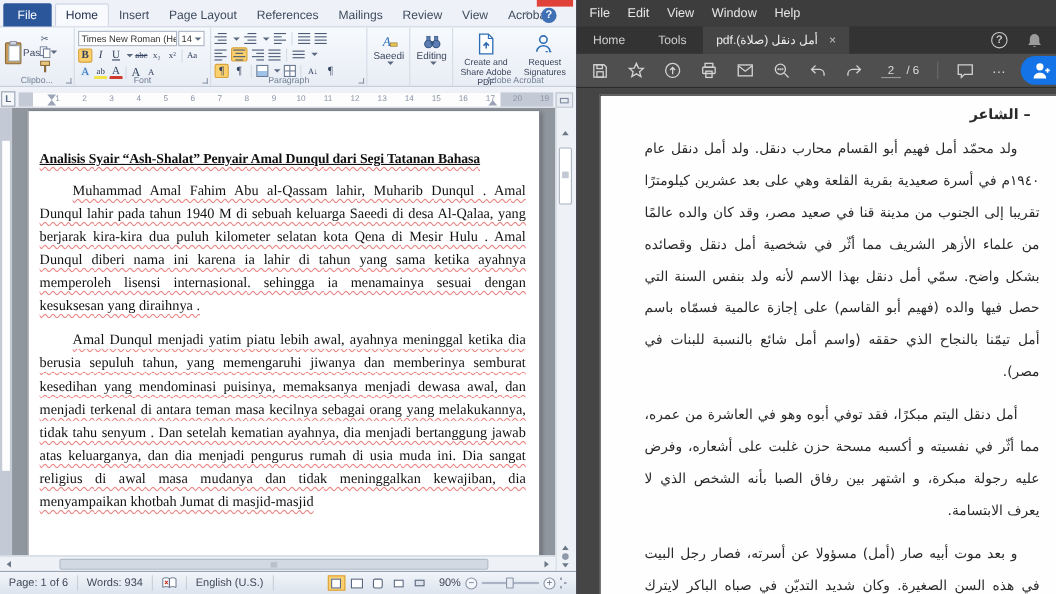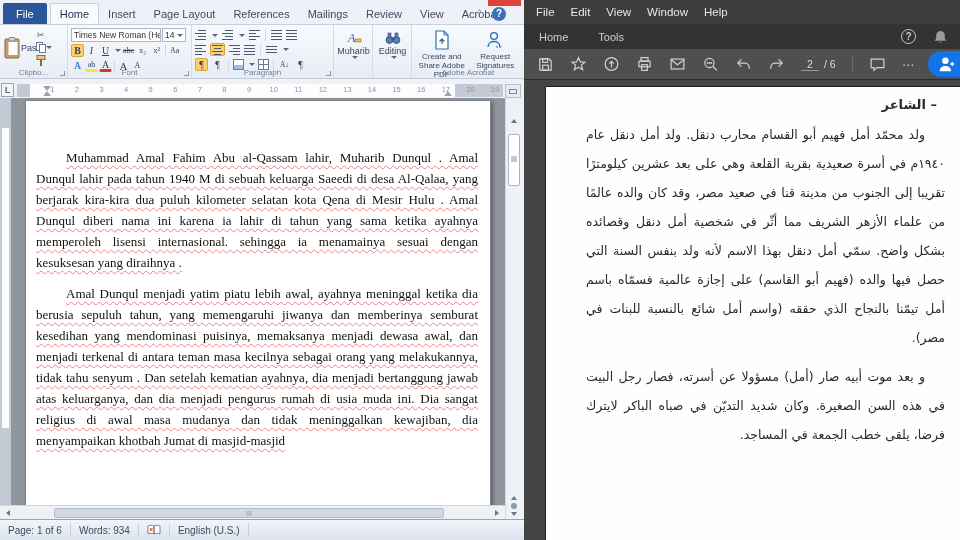--- a/index.html
+++ b/index.html
@@ -333,21 +333,21 @@
       </div>
 
       <div class="rgroup g-sty">
         <div class="bigbtn">
           <span>
               <svg width="16" height="16" viewBox="0 0 16 16">
                 <text x="2" y="12" font-size="12" font-family="serif" fill="#2f6fb8" font-style="italic">A</text>
                 <rect x="9" y="9" width="6" height="3" fill="#e8c84a" stroke="#8a6a3a" stroke-width="0.6"></rect>
               </svg>
             </span>
-          <span>Muharib</span>
+          <span>Saeedi</span>
           <span class="dd"></span>
         </div>
       </div>
 
       <div class="rgroup g-edit">
         <div class="bigbtn">
           <span>
               <svg width="16" height="16" viewBox="0 0 16 16">
                 <circle cx="4.5" cy="10" r="3.4" fill="#5b7db3" stroke="#33527e"></circle>
                 <circle cx="11.5" cy="10" r="3.4" fill="#5b7db3" stroke="#33527e"></circle>
@@ -415,20 +415,21 @@
       <div class="ind-l2"></div>
       <div class="ind-r"></div>
     </div>
     <div class="ruler-toggle">
         <span></span>
       </div>
 
     <div class="doc-area">
       <div class="vruler"></div>
       <div class="page">
+        <h1 class="doc-title"><span class="spell">Analisis Syair “Ash-Shalat” Penyair Amal Dunqul dari Segi Tatanan Bahasa</span></h1>
         <div>
 
         <p class="spell">Muhammad Amal Fahim Abu al-Qassam lahir, Muharib Dunqul . Amal Dunqul lahir pada tahun 1940 M di sebuah keluarga Saeedi di desa Al-Qalaa, yang berjarak kira-kira dua puluh kilometer selatan kota Qena di Mesir Hulu . Amal Dunqul diberi nama ini karena ia lahir di tahun yang sama ketika ayahnya memperoleh lisensi internasional. sehingga ia menamainya sesuai dengan kesuksesan yang diraihnya .</p>
             <p class="spell">Amal Dunqul menjadi yatim piatu lebih awal, ayahnya meninggal ketika dia berusia sepuluh tahun, yang memengaruhi jiwanya dan memberinya semburat kesedihan yang mendominasi puisinya, memaksanya menjadi dewasa awal, dan menjadi terkenal di antara teman masa kecilnya sebagai orang yang melakukannya, tidak tahu senyum . Dan setelah kematian ayahnya, dia menjadi bertanggung jawab atas keluarganya, dan dia menjadi pengurus rumah di usia muda ini. Dia sangat religius di awal masa mudanya dan tidak meninggalkan kewajiban, dia menyampaikan khotbah Jumat di masjid-masjid</p>
           </div>
       </div>
     </div>
 
     <div class="vscroll">
       <div class="vs-btn" style="margin-top:16px;">
@@ -459,36 +460,66 @@
       <div class="stitem">Words: 934</div>
       <div class="proof">
         <span>
             <svg width="14" height="12" viewBox="0 0 14 12">
               <path d="M1 2c2-1 4-1 6 0v8c-2-1-4-1-6 0zM13 2c-2-1-4-1-6 0v8c2-1 4-1 6 0z" fill="#fff" stroke="#5a6880" stroke-width="0.8"></path>
               <path d="M3 4l2.5 3M5.5 4 3 7" stroke="#c8392b" stroke-width="1"></path>
             </svg>
           </span>
       </div>
       <div class="stitem">English (U.S.)</div>
+      <div class="stright">
+        <div class="vbtn hl">
+            <span class="vglyph"></span>
+          </div>
+        <div class="vbtn">
+            <span class="vglyph" style="width:11px"></span>
+          </div>
+        <div class="vbtn">
+            <span class="vglyph" style="border-radius:2px"></span>
+          </div>
+        <div class="vbtn">
+            <span class="vglyph" style="height:7px"></span>
+          </div>
+        <div class="vbtn">
+            <span class="vglyph" style="height:6px;background:#dfe4ec"></span>
+          </div>
+        <div class="zoomctl">
+          <span style="font-size:10px;">90%</span>
+          <span class="zbtn">−</span>
+          <span class="ztrack">
+              <span class="zthumb"></span>
+            </span>
+          <span class="zbtn">+</span>
+        </div>
+        <span class="grip"></span>
+      </div>
     </div>
   </section>
 
   <section class="pdf-window">
 
     <div class="pmenubar">
       <span class="pmenu">File</span>
       <span class="pmenu">Edit</span>
       <span class="pmenu">View</span>
       <span class="pmenu">Window</span>
       <span class="pmenu">Help</span>
     </div>
 
     <div class="ptabbar">
       <div class="ptab">Home</div>
       <div class="ptab">Tools</div>
+      <div class="doctab">
+        <span dir="rtl">أمل دنقل (صلاة).pdf</span>
+        <span class="closex">×</span>
+      </div>
       <div class="ptab-right">
         <span class="phelp">?</span>
         <span>
             <svg width="15" height="16" viewBox="0 0 16 17">
               <path d="M8 2a4.6 4.6 0 0 1 4.6 4.6v3.6l1.6 2.4H1.8l1.6-2.4V6.6A4.6 4.6 0 0 1 8 2z" fill="#9b9b9b"></path>
               <path d="M6.6 13.6a1.5 1.5 0 0 0 2.8 0z" fill="#9b9b9b"></path>
             </svg>
           </span>
       </div>
     </div>
@@ -570,18 +601,19 @@
 
     <div class="pdf-doc">
       <div class="pdf-page">
         <div class="pdf-heading">
           <span>–</span>
           <span style="text-decoration:none;">الشاعر</span>
         </div>
         <div>
 
         <p>ولد محمّد أمل فهيم أبو القسام محارب دنقل. ولد أمل دنقل عام ١٩٤٠م في أسرة صعيدية بقرية القلعة وهي على بعد عشرين كيلومترًا تقريبا إلى الجنوب من مدينة قنا في صعيد مصر، وقد كان والده عالمًا من علماء الأزهر الشريف مما أثّر في شخصية أمل دنقل وقصائده بشكل واضح. سمّي أمل دنقل بهذا الاسم لأنه ولد بنفس السنة التي حصل فيها والده (فهيم أبو القاسم) على إجازة عالمية فسمّاه باسم أمل تيمّنا بالنجاح الذي حققه (واسم أمل شائع بالنسبة للبنات في مصر).</p>
+            <p>أمل دنقل اليتم مبكرًا، فقد توفي أبوه وهو في العاشرة من عمره، مما أثّر في نفسيته و أكسبه مسحة حزن غلبت على أشعاره، وفرض عليه رجولة مبكرة، و اشتهر بين رفاق الصبا بأنه الشخص الذي لا يعرف الابتسامة.</p>
             <p>و بعد موت أبيه صار (أمل) مسؤولا عن أسرته، فصار رجل البيت في هذه السن الصغيرة. وكان شديد التديّن في صباه الباكر لايترك فرضا، يلقى خطب الجمعة في المساجد.</p>
           </div>
       </div>
     </div>
   </section>
 </div>
 
 </body></html>

